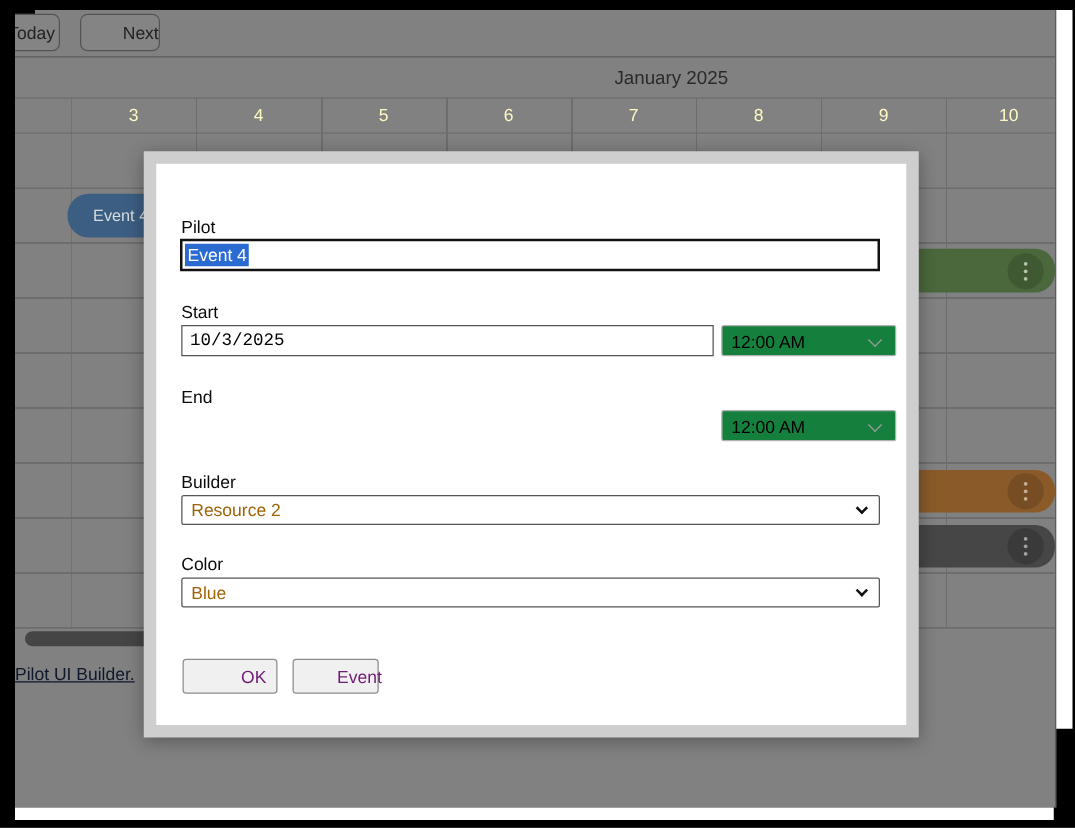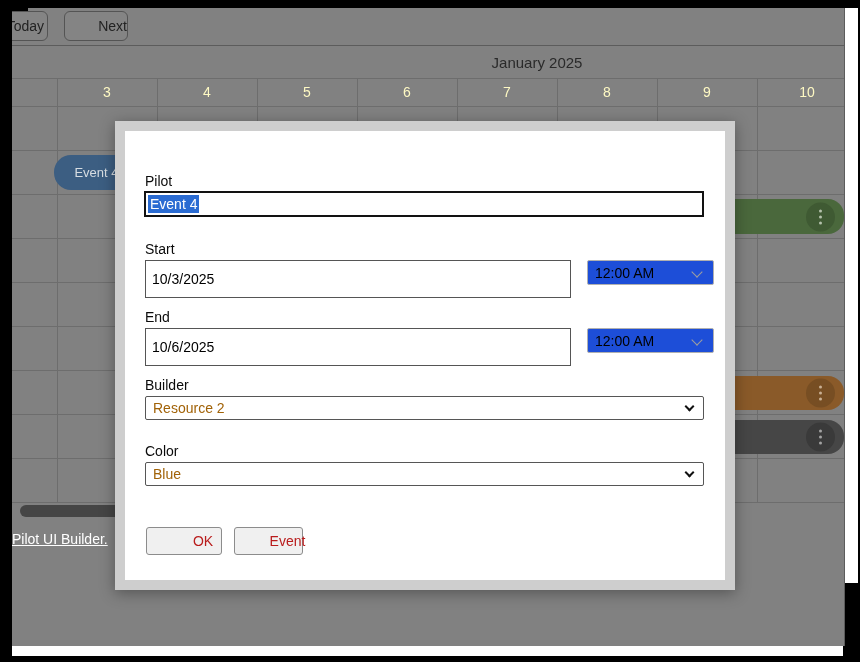--- a/index.html
+++ b/index.html
@@ -50,46 +50,46 @@
   .ev-orange .ev-menu { background:#774e23; }
   .ev-dark   .ev-menu { background:#3a3a3a; }
   .dots { display:flex; flex-direction:column; gap:3px; }
   .dots i { width:3px; height:3px; border-radius:50%; display:block; }
   .ev-green  .dots i { background:#b5c2ad; }
   .ev-orange .dots i { background:#c9b094; }
   .ev-dark   .dots i { background:#a3a3a3; }
 
   .hscroll-thumb { position:absolute; left:8px; top:497px; width:122px; height:12px;
                    border-radius:6px; background:#454545; }
-  .builder-link { position:absolute; left:0px; top:523px; font-size:14px; color:#ffffff;
+  .builder-link { position:absolute; left:0px; top:523px; font-size:14px; color:#0f172a;
                   text-decoration:underline; }
 
   
   .modal { position:absolute; left:115px; top:121px; width:620px; height:469px;
            background:#cecece; padding:10px; box-shadow:0 3px 14px rgba(0,0,0,.35); z-index:10; }
   .modal-body { position:relative; width:600px; height:449px; background:#fff; }
   .fld-label { position:absolute; left:20px; font-size:14px; color:#0a0a0a; }
   .txt-input { position:absolute; left:19px; top:60px; width:560px; height:26px;
                border:2px solid #121212; background:#fff; display:flex; align-items:center;
                padding-left:2px; font-size:14px; }
   .sel-text { background:#2a6bd2; color:#fff; padding:1px 2px; }
-  .date-input { position:absolute; left:20px; width:426px; height:38px; border:1px solid #555;
-                background:#fff; font-size:14px; display:flex; align-items:center; padding-left:6px; color:#000; }
-  .time-select { position:absolute; left:462px; width:127px; height:25px; border:1px solid #b0b0b0;
-                 border-radius:2px; background:#1d4ed8; font-size:14px; display:flex; align-items:center;
+  .date-input { position:absolute; left:20px; width:426px; height:25px; border:1px solid #555;
+                background:#fff; font-size:14px; display:flex; align-items:center; padding-left:6px; color:#000;font-family:Liberation Mono, monospace; }
+  .time-select { position:absolute; left:452px; width:140px; height:25px; border:1px solid #b0b0b0;
+                 border-radius:2px; background:#15803d; font-size:14px; display:flex; align-items:center;
                  padding-left:7px; color:#000; }
   .full-select { position:absolute; left:20px; width:559px; height:24px; border:1px solid #565656;
                  border-radius:2px; background:#fff; font-size:14px; display:flex; align-items:center;
                  padding-left:7px; color:#a16207; }
   .chev { position:absolute; right:12px; top:7px; width:8px; height:8px;
           border-right:1.5px solid #9e9e9e; border-bottom:1.5px solid #9e9e9e; transform:rotate(45deg); }
   .chev-bold { position:absolute; right:10px; top:6px; width:7px; height:7px;
                border-right:2px solid #111; border-bottom:2px solid #111; transform:rotate(45deg); }
   .dlg-btn { position:absolute; top:396px; height:28px; background:#f0f0f0; border:1px solid #8c8c8c;
-             border-radius:3px; font-size:14px; color:#b91c1c; display:flex; align-items:center;
+             border-radius:3px; font-size:14px; color:#701a75; display:flex; align-items:center;
              justify-content:center;padding-left:38px; }
   .btn-ok { left:21px; width:76px; }
   .btn-cancel { left:109px; width:69px; }
 
   .corner-notch { position:absolute; left:0; top:0; width:28px; height:11px; background:#000; }
 </style>
 </head>
 <body>
 
 <div class="stage">
@@ -163,21 +163,20 @@
       </div>
 
       <div class="fld-label" style="top:110px">Start</div>
       <div class="date-input" style="top:129px">10/3/2025</div>
       <div class="time-select" style="top:129px">
         <span>12:00 AM</span>
         <i class="chev"></i>
       </div>
 
       <div class="fld-label" style="top:178px">End</div>
-      <div class="date-input" style="top:197px">10/6/2025</div>
       <div class="time-select" style="top:197px">
         <span>12:00 AM</span>
         <i class="chev"></i>
       </div>
 
       <div class="fld-label" style="top:246px">Builder</div>
       <div class="full-select" style="top:265px">
         <span>Resource 2</span>
         <i class="chev-bold"></i>
       </div>

